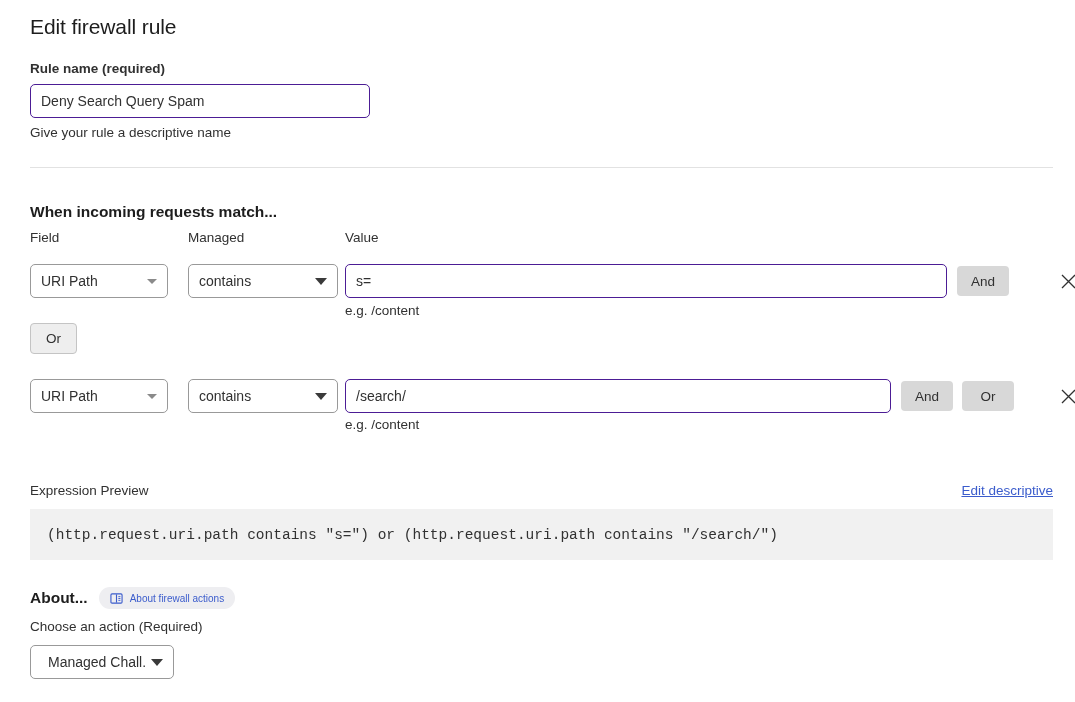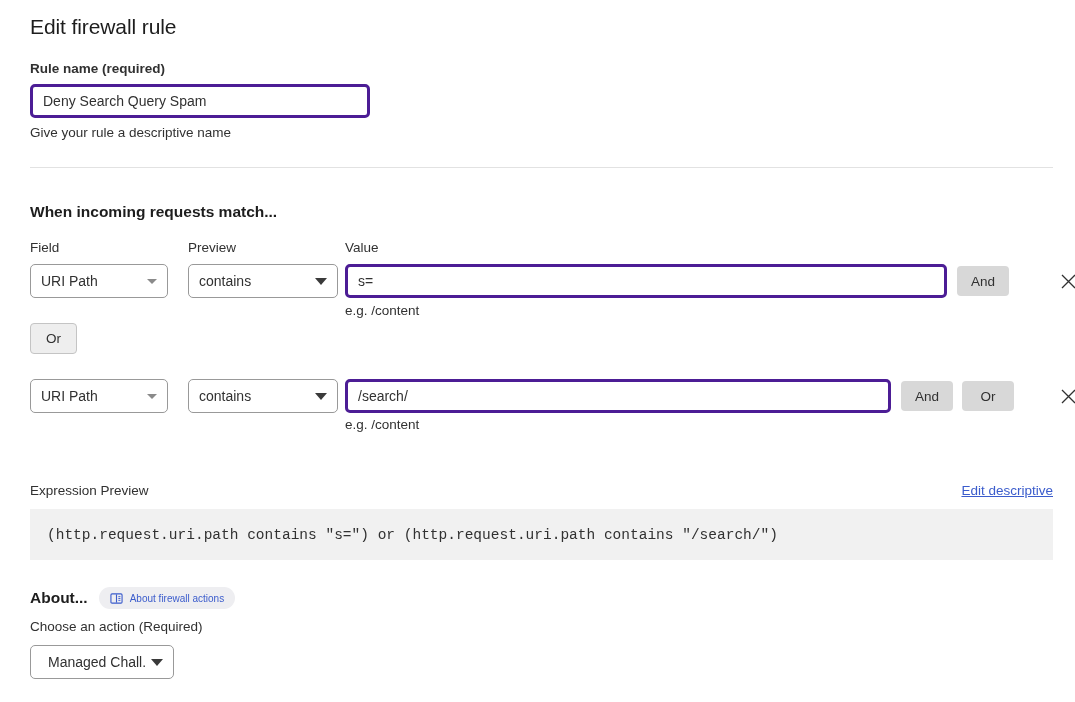--- a/index.html
+++ b/index.html
@@ -43,21 +43,21 @@
   .help-text {
     font-size: 13.5px;
     color: #313131;
     margin-top: 7px;
     line-height: 1.2;
   }
 
   .text-input {
     box-sizing: border-box;
     height: 34px;
-    border: 3px solid #4c1d95;
+    border: 1px solid #4c1d95;
     border-radius: 5px;
     background: #ffffff;
     font-family: "Liberation Sans", sans-serif;
     font-size: 14px;
     color: #313131;
     padding: 0 10px;
     outline: none;
   }
   .text-input::placeholder { color: #888; }
 
@@ -80,21 +80,21 @@
     font-weight: bold;
     color: #1d1d1d;
     margin: 0;
   }
   #when-heading { position: absolute; left: 30px; top: 203px; }
 
   
   .col-headers {
     position: absolute;
     left: 30px;
-    top: 240px;
+    top: 230px;
     width: 1023px;
     height: 18px;
   }
   .col-head {
     position: absolute;
     font-size: 13.5px;
     color: #313131;
     line-height: 1.2;
   }
   .col-head.field { left: 0; }
@@ -319,21 +319,21 @@
   </div>
 
 </div>
 
 <hr class="divider">
 
 <h2 class="section-heading" id="when-heading">When incoming requests match...</h2>
 
 <div class="col-headers">
   <div class="col-head field">Field</div>
-  <div class="col-head operator">Preview</div>
+  <div class="col-head operator">Managed</div>
   <div class="col-head value">Value</div>
 </div>
 
 <div class="row" id="row-1">
   <div class="select field-select">
     <span class="sel-text">URI Path</span>
     <span class="caret small"></span>
   </div>
   <div class="select operator-select">
     <span class="sel-text">contains</span>

